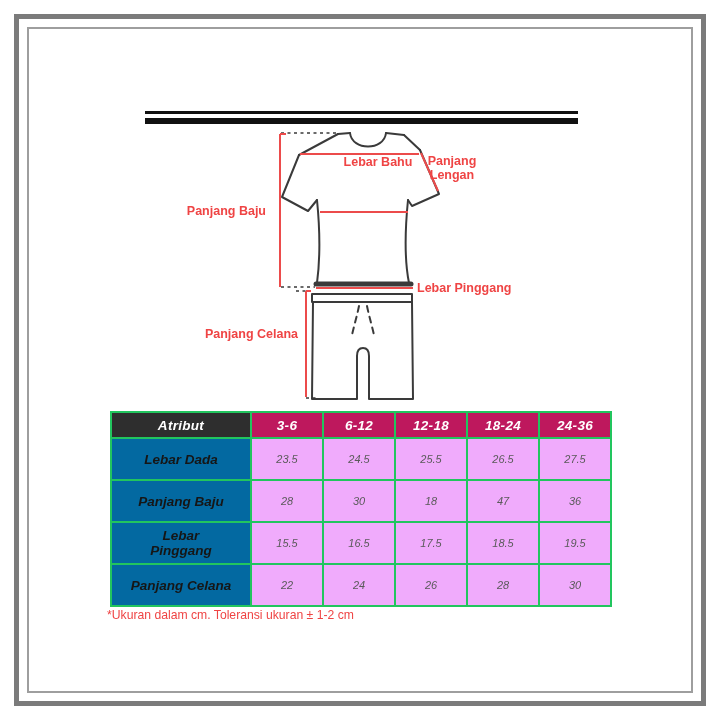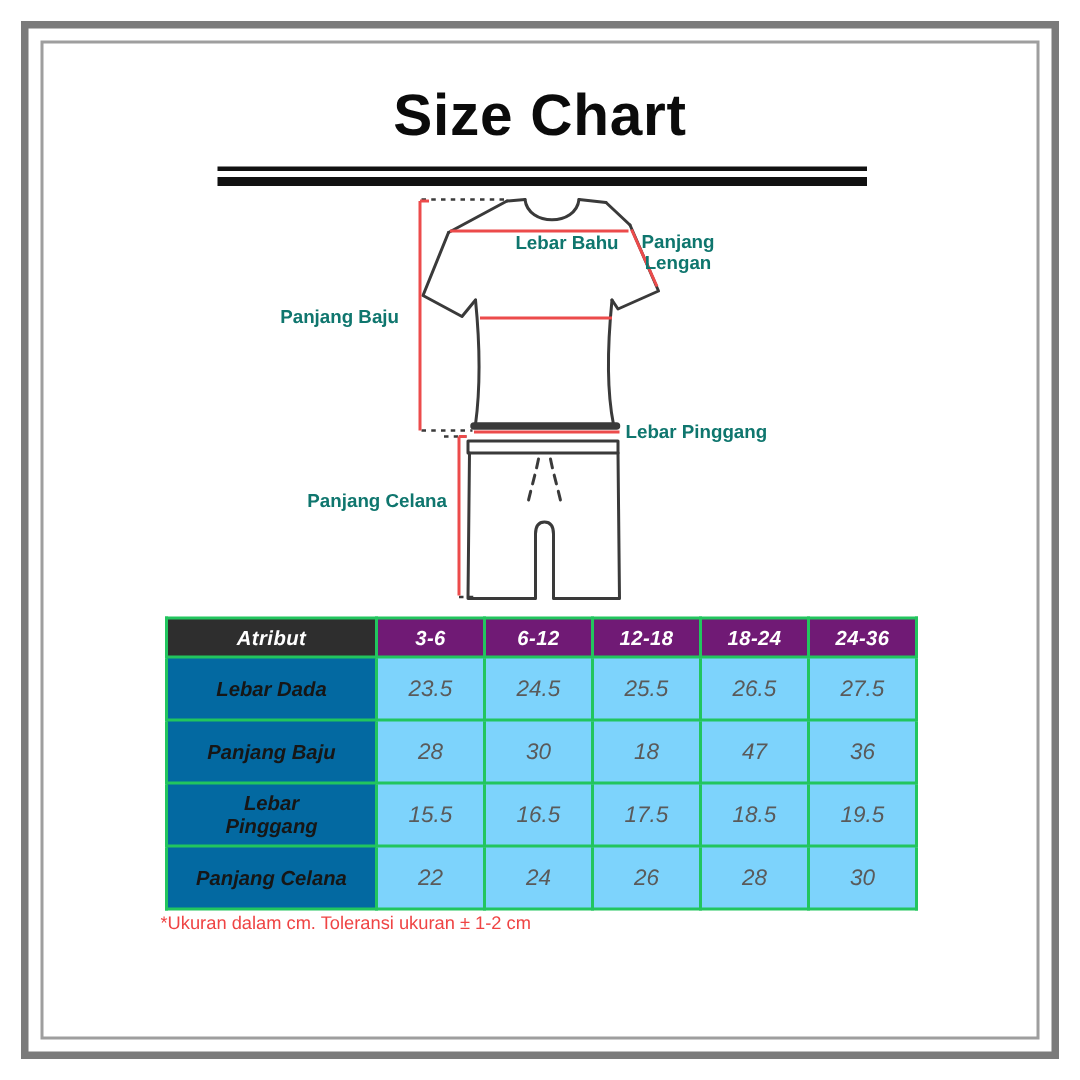--- a/index.html
+++ b/index.html
@@ -20,64 +20,63 @@
     text-align:center; font-size:39px; font-weight:bold; color:#0b0b0b;
     letter-spacing:0.5px;
   }
   .rule { position:absolute; left:145px; width:433px; background:#111111; }
   .rule-thin  { top:111px; height:3px; }
   .rule-thick { top:118px; height:6px; }
 
   .diagram-svg { position:absolute; left:0; top:0; width:720px; height:720px; }
 
   .dlabel {
-    position:absolute; font-size:12.5px; font-weight:bold; color:#0f766e;
+    position:absolute; font-size:12.5px; font-weight:bold; color:#ef4444;
     line-height:14px;
   }
   .lbl-bahu    { left:336px; top:155px; width:84px;  text-align:center; }
   .lbl-lengan  { left:420px; top:154px; width:64px;  text-align:center; }
   .lbl-baju    { left:138px; top:204px; width:128px; text-align:right; }
   .lbl-pinggang{ left:417px; top:281px; width:110px; text-align:left; }
   .lbl-celana  { left:170px; top:327px; width:128px; text-align:right; }
 
   .size-table {
     position:absolute; left:110px; top:411px; width:500px;
     border-collapse:collapse; table-layout:fixed;
   }
   .size-table th, .size-table td {
     border:2px solid #22c55e; text-align:center; vertical-align:middle; padding:0;font-style:italic;
   }
   .size-table thead th {
-    height:24px; background:#701a75; color:#ffffff;
+    height:24px; background:#be185d; color:#ffffff;
     font-size:13.5px; font-weight:bold; letter-spacing:0.3px;
   }
   .size-table thead th.attr-col { background:#2e2e2e; }
   .size-table tbody th {
     height:40px; background:#0369a1; color:#161616;
     font-size:13.5px; font-weight:bold;
   }
   .size-table tbody td {
-    background:#7dd3fc; color:#5a5a5a; font-size:15px; font-weight:normal;
+    background:#f0abfc; color:#5a5a5a; font-size:11px; font-weight:normal;
   }
   .narrow { display:inline-block; max-width:78px; line-height:15px; }
 
   .footnote {
     position:absolute; left:107px; top:608px;
     font-size:12.2px; color:#ef4444;
   }
 </style>
 </head>
 <body>
 
 <div class="canvas">
 
   <div class="frame-outer"></div>
   <div class="frame-inner"></div>
 
-  <h1 class="title">Size Chart</h1>
   <div class="rule rule-thin"></div>
   <div class="rule rule-thick"></div>
 
   <svg class="diagram-svg" viewBox="0 0 720 720" xmlns="http://www.w3.org/2000/svg">
 
     <g stroke="#3a3a3a" stroke-width="2" fill="none" stroke-linecap="round" stroke-linejoin="round">
       <path d="M 338 134 L 350 133"></path>
       <path d="M 350 133 C 352 151 384 151 386 133"></path>
       <path d="M 386 133 L 404 135"></path>
       <path d="M 338 134 L 299 155"></path>

